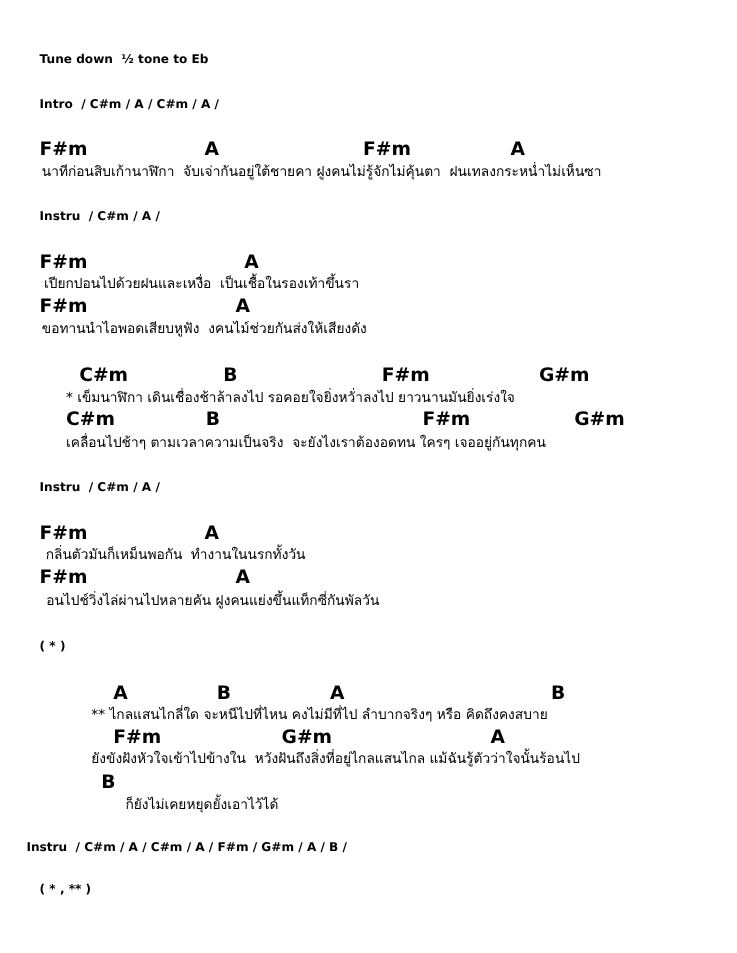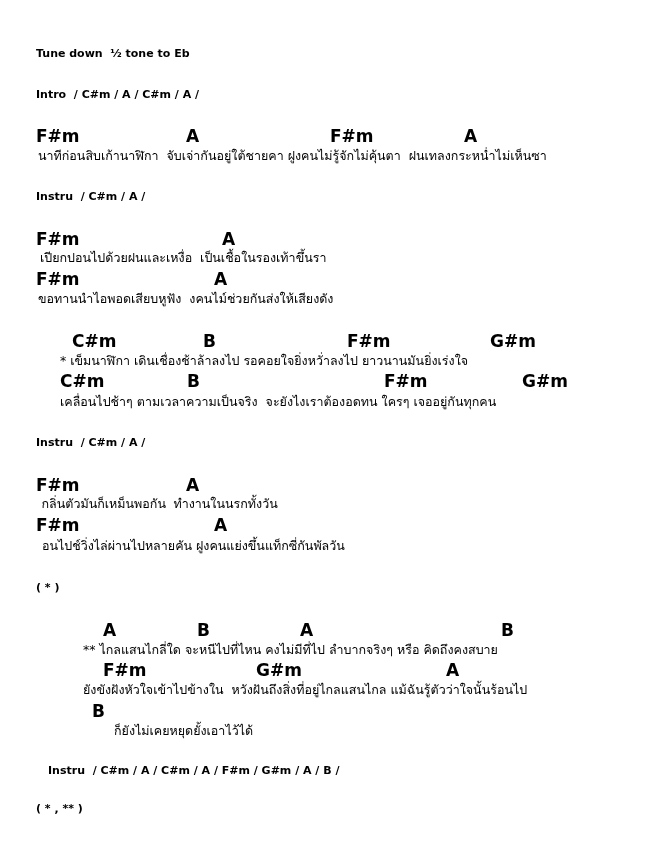--- a/index.html
+++ b/index.html
@@ -68,15 +68,15 @@
   <div class="ln chord" style="left:501px; top:622px;">B</div>
   <div class="ln lyr" style="left:83px; top:642px;">** ไกลแสนไกลี่ใด จะหนีไปที่ไหน คงไม่มีที่ไป ลำบากจริงๆ หรือ คิดถึงคงสบาย</div>
   <div class="ln chord" style="left:103px; top:662px;">F#m</div>
   <div class="ln chord" style="left:256px; top:662px;">G#m</div>
   <div class="ln chord" style="left:446px; top:662px;">A</div>
   <div class="ln lyr" style="left:83px; top:682px;">ยังขังฝังหัวใจเข้าไปข้างใน  หวังฝันถึงสิ่งที่อยู่ไกลแสนไกล แม้ฉันรู้ตัวว่าใจนั้นร้อนไป</div>
   <div class="ln chord" style="left:92px; top:703px;">B</div>
   <div class="ln lyr" style="left:83px; top:723px;margin-left:31px;">ก็ยังไม่เคยหยุดยั้งเอาไว้ได้</div>
 </div>
 
-<div class="ln b" style="left:48px; top:763px;">Instru  / C#m / A / C#m / A / F#m / G#m / A / B /</div>
+<div class="ln b" style="left:24px; top:763px;">Instru  / C#m / A / C#m / A / F#m / G#m / A / B /</div>
 
 <div class="ln b" style="left:36px; top:801px;">( * , ** )</div>
 
 </body></html>

